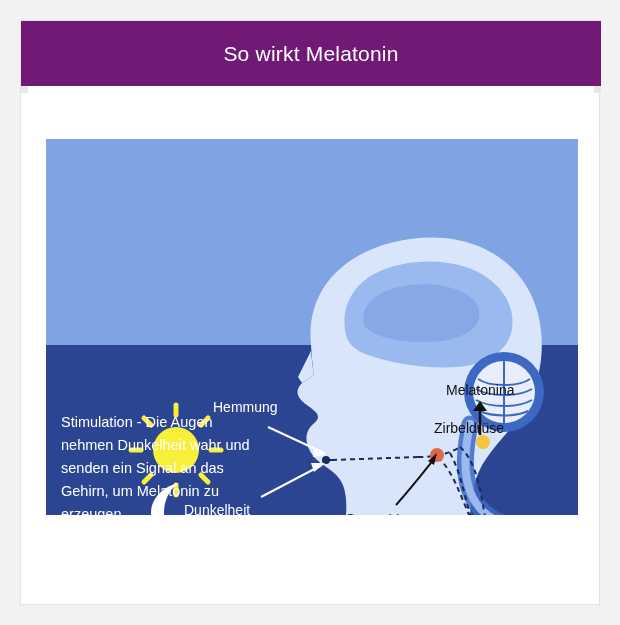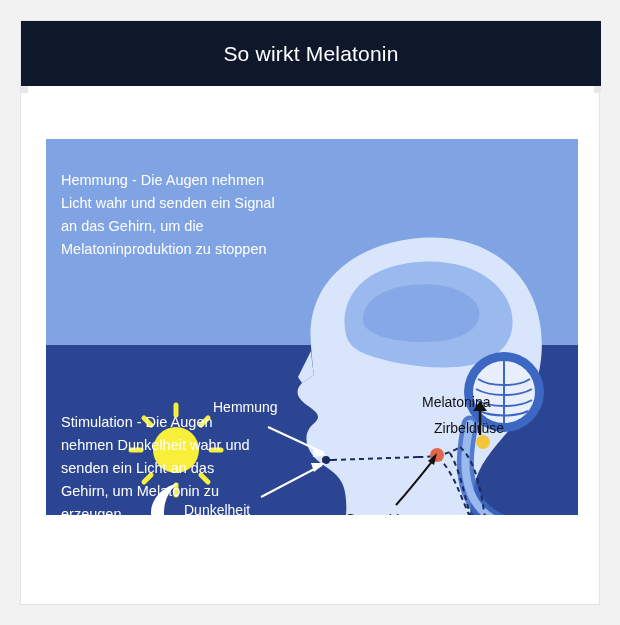--- a/index.html
+++ b/index.html
@@ -24,21 +24,21 @@
     border: 1px solid #e3e3e3;
     box-sizing: border-box;
   }
 
   .header {
     position: absolute;
     left: 0;
     top: 0;
     width: 580px;
     height: 65px;
-    background: #0f172a;
+    background: #701a75;
     display: flex;
     align-items: center;
     justify-content: center;
   }
   .header-title {
     color: #ffffff;
     font-size: 21px;
     letter-spacing: 0.2px;
   }
   
@@ -91,21 +91,21 @@
   .label-hemmung { left: 167px; top: 260px; }
   .label-stimulation { left: 138px; top: 363px; }
 
   .label-dark {
     position: absolute;
     color: #111111;
     font-size: 13.5px;
     line-height: 17px;
     white-space: pre-line;
   }
-  .label-melatonina { left: 376px; top: 243px; font-size: 14px; margin-top: 12px; }
+  .label-melatonina { left: 400px; top: 243px; font-size: 14px; }
   .label-zirbel { left: 388px; top: 281px; font-size: 14px; font-weight: normal; }
   .label-supra { left: 300px; top: 371px; }
 
   svg.overlay {
     position: absolute;
     left: 0; top: 0;
     width: 532px;
     height: 376px;
   }
 </style>
@@ -233,28 +233,24 @@
       <g stroke="#111111" stroke-width="2" fill="none">
         <path d="M350 366 C366 348, 380 330, 388 320"></path>
         <polyline points="382,322 391,314 388,326" fill="#111111" stroke="none"></polyline>
       </g>
 
       <g stroke="#111111" stroke-width="2" fill="none">
         <line x1="440" y1="408" x2="452" y2="411"></line>
       </g>
     </svg>
 
-    <div class="fig-text text-inhibition">Hemmung - Die Augen nehmen
-Licht wahr und senden ein Signal
-an das Gehirn, um die
-Melatoninproduktion zu stoppen</div>
 
     <div class="fig-text text-stimulation">Stimulation - Die Augen
 nehmen Dunkelheit wahr und
-senden ein Licht an das
+senden ein Signal an das
 Gehirn, um Melatonin zu
 erzeugen</div>
 
     <div class="label label-hemmung">Hemmung</div>
 
     <div class="label label-stimulation">Dunkelheit</div>
 
     <div class="label-dark label-melatonina">Melatonina</div>
 
     <div class="label-dark label-zirbel">Zirbeldrüse</div>

